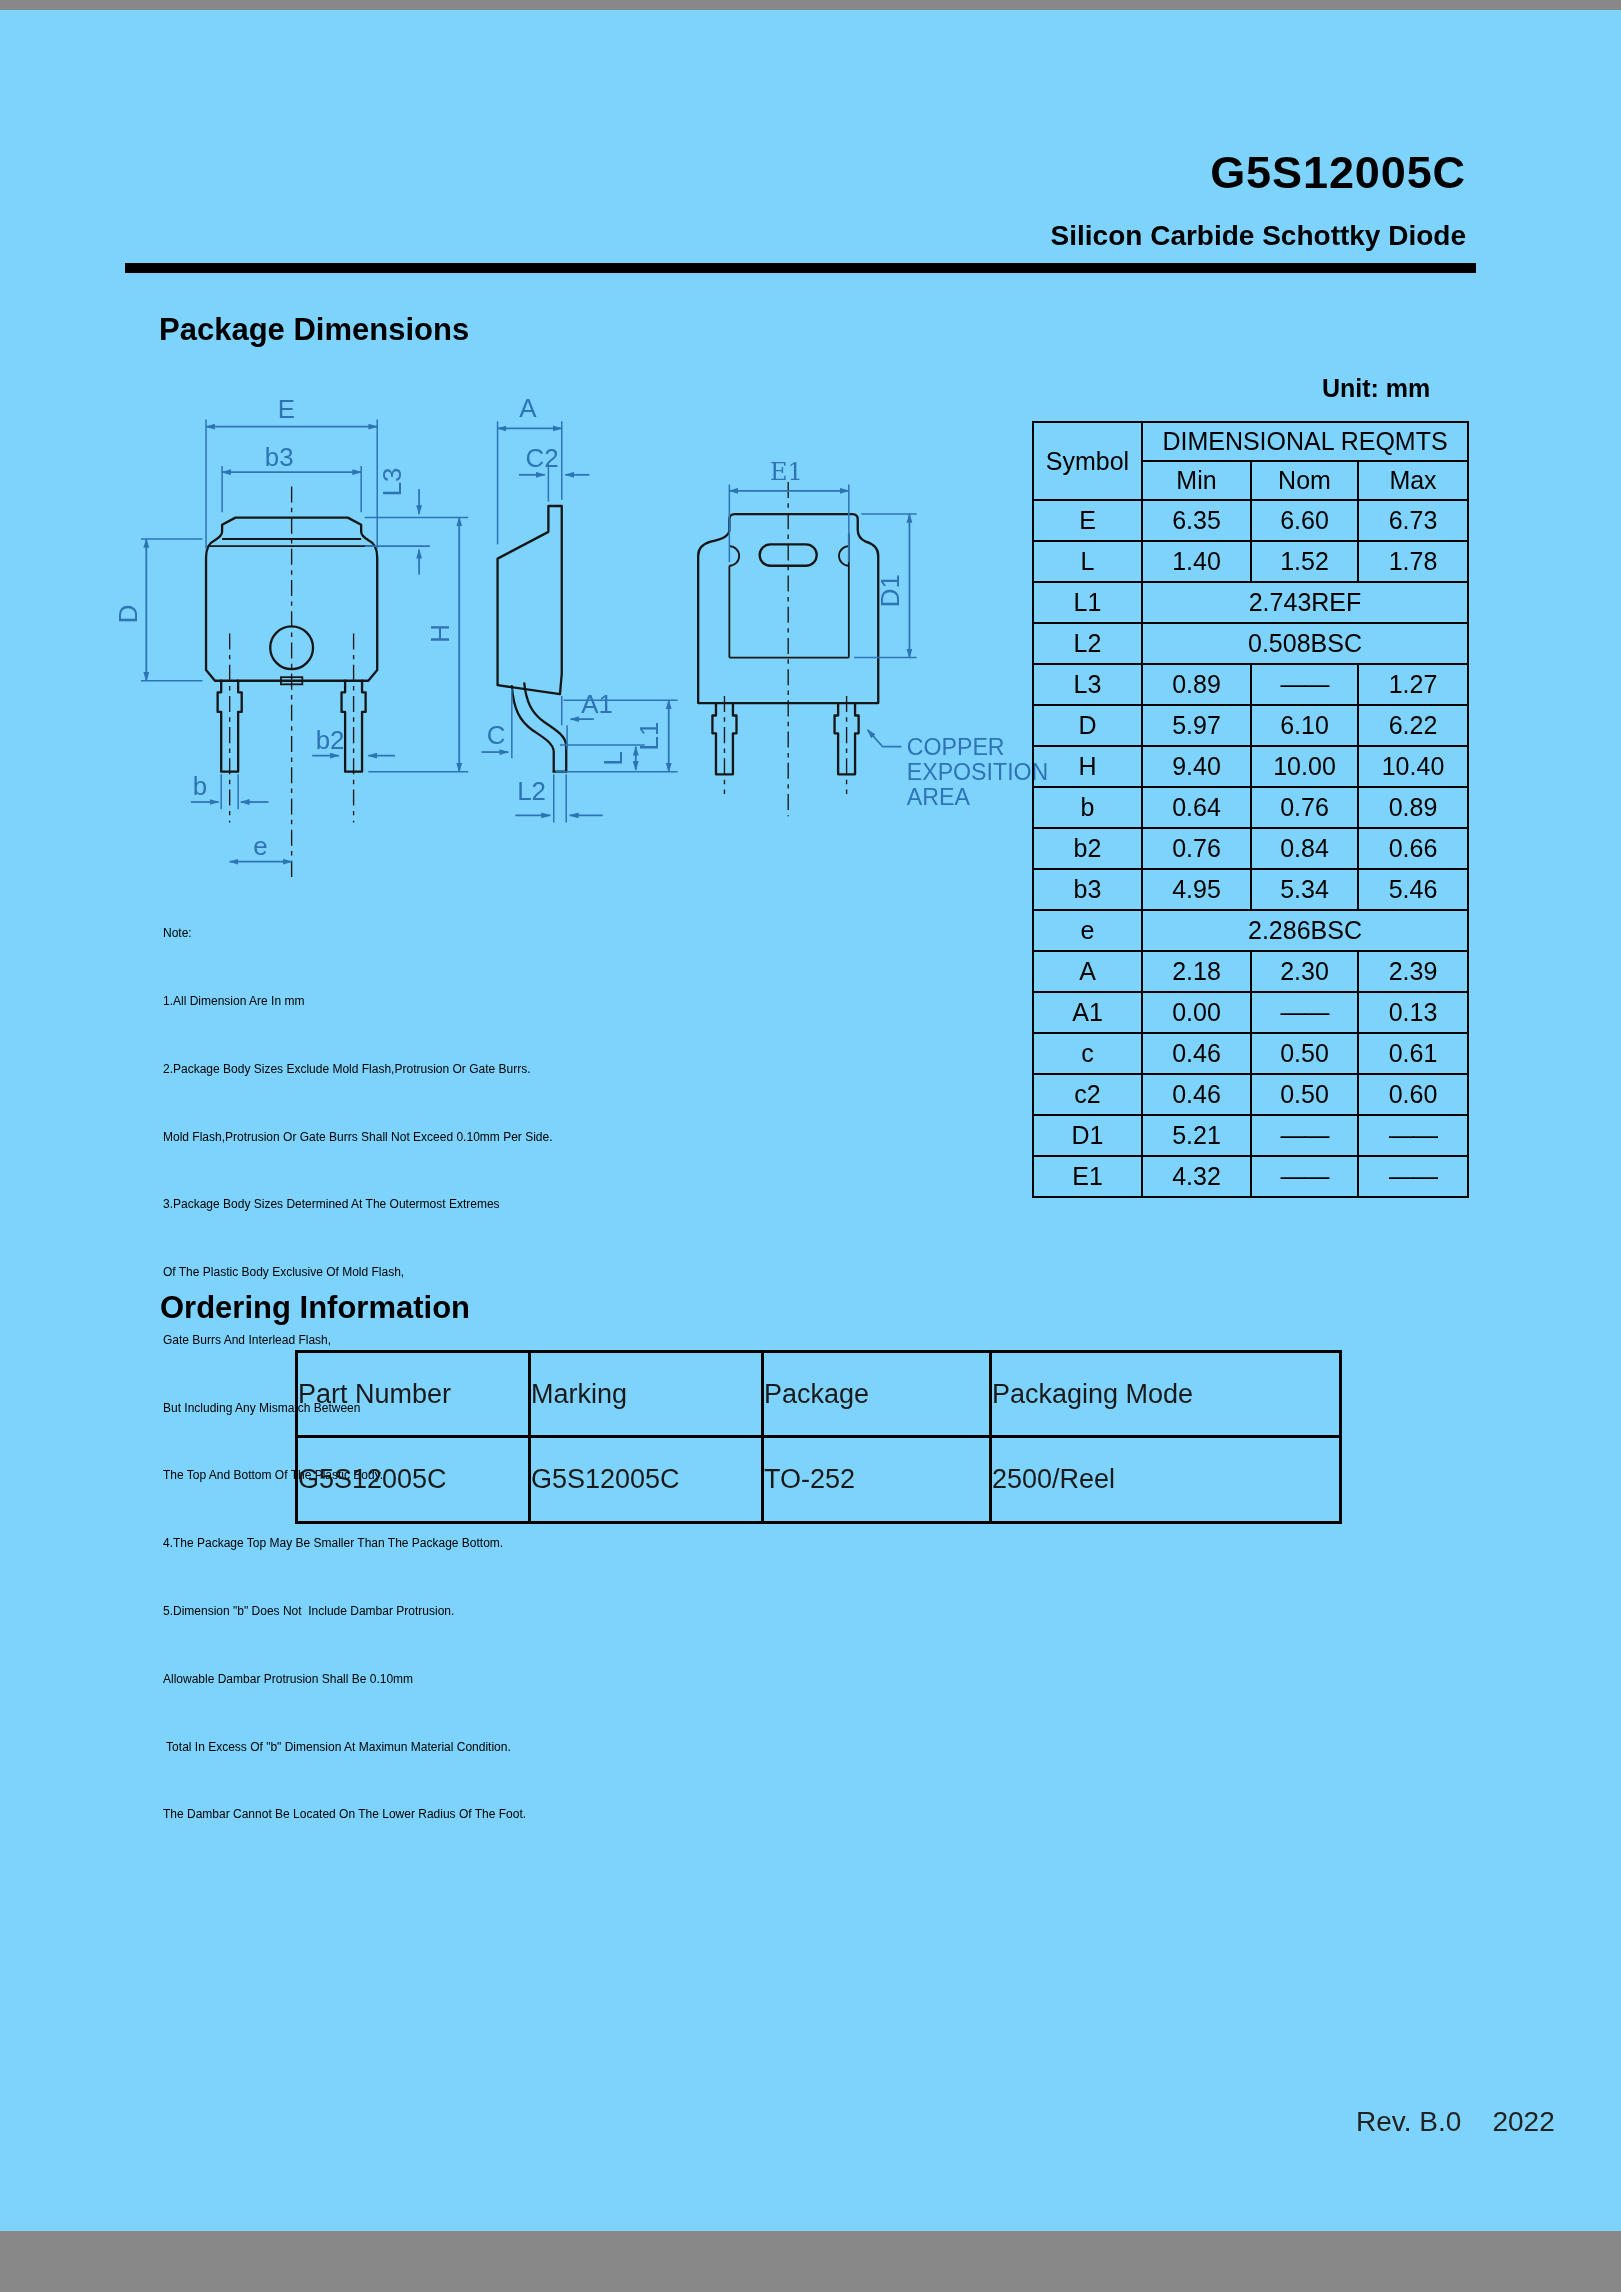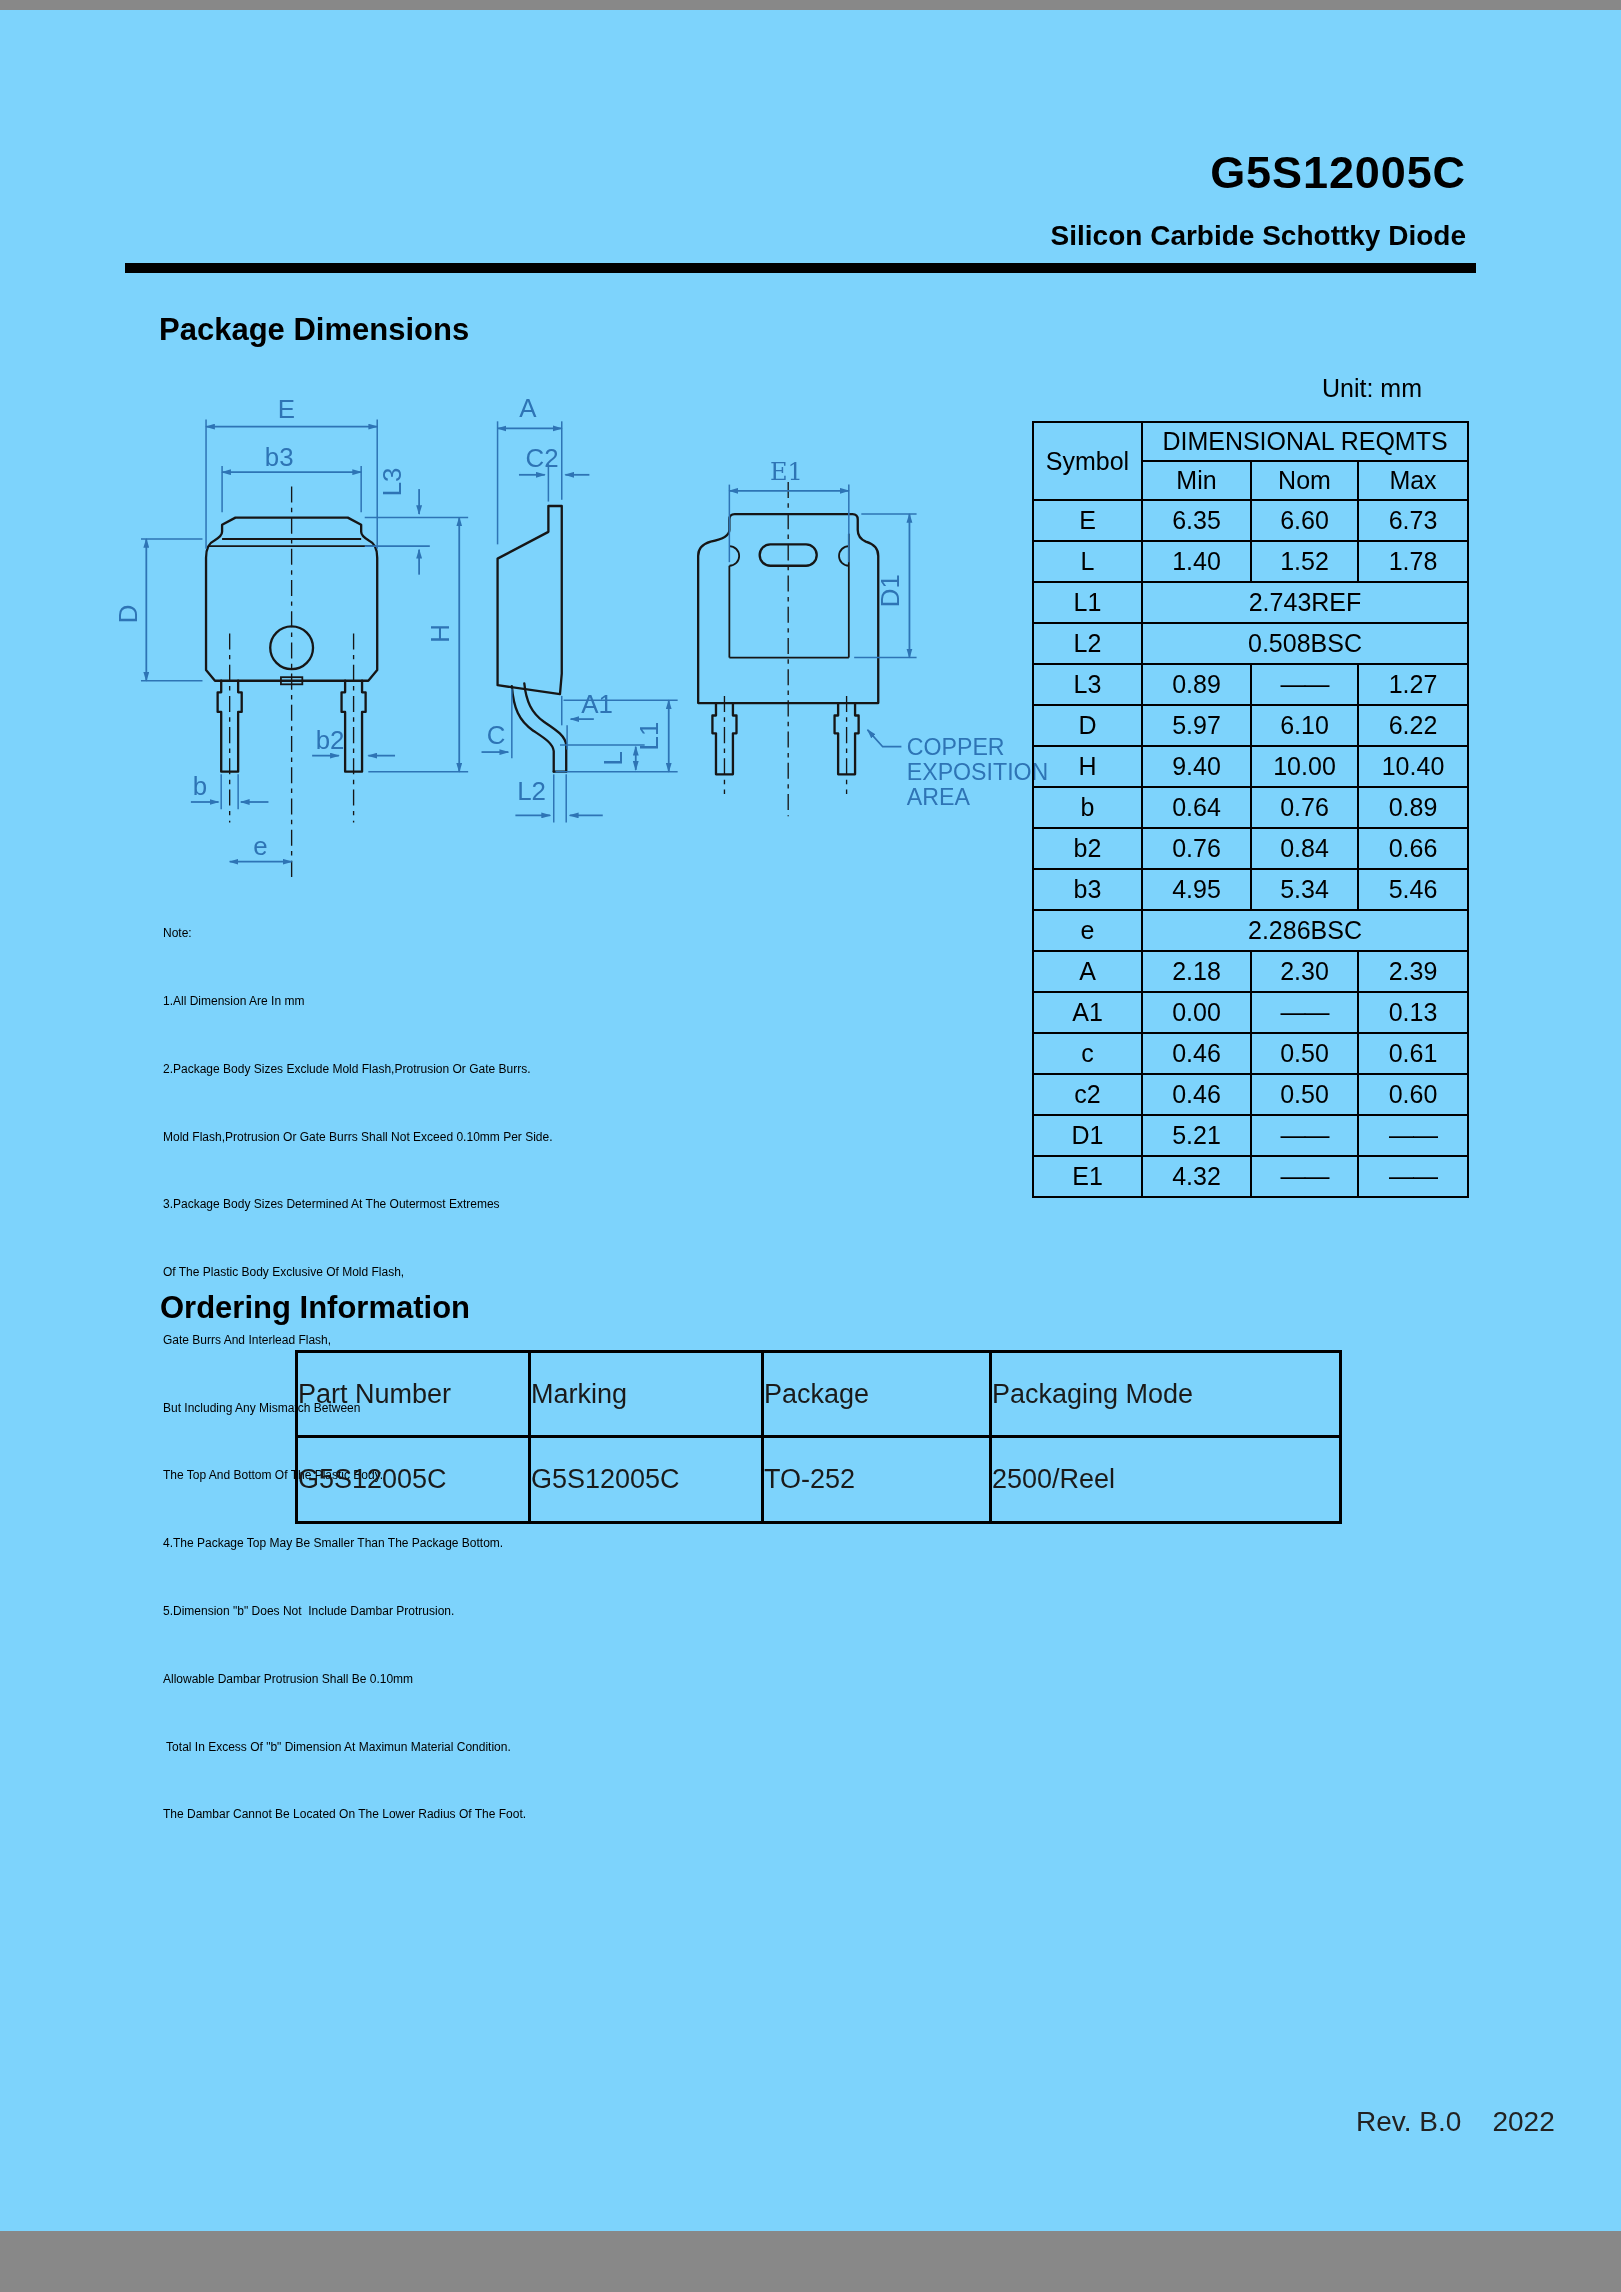--- a/index.html
+++ b/index.html
@@ -7,21 +7,21 @@
     position:relative;width:1622px;height:2221px;background:#7dd3fc;
     font-family:"Liberation Sans",sans-serif;color:#000;overflow:hidden;margin:10px auto;
   }
   .abs{position:absolute;}
   .doc-title{top:137px;right:156px;font-size:45px;font-weight:700;letter-spacing:0.9px;}
   .doc-subtitle{top:210px;right:156px;font-size:28px;font-weight:700;}
   .header-rule{left:125px;top:253px;width:1351px;height:9.8px;background:#000;}
   .section-heading{font-size:31px;font-weight:700;}
   .pkg-heading{left:159px;top:302px;text-align:right;}
   .ord-heading{left:160px;top:1280px;}
-  .unit-label{left:1322px;top:364px;font-size:25px;font-weight:400;}
+  .unit-label{left:1322px;top:364px;font-size:25px;font-weight:700;}
   .drawing-svg{left:116px;top:356px;}
 
   
   .dim-table{left:1032px;top:411px;border-collapse:collapse;table-layout:fixed;}
   .dim-table td{border:2.7px solid #000;text-align:center;vertical-align:middle;
     font-size:25px;padding:0;line-height:1.05;}
   .dim-table tr.hrow td{height:37px;}
   .dim-table tr.drow td{height:39px;}
   .dash-cell{letter-spacing:-0.9px;}
 

